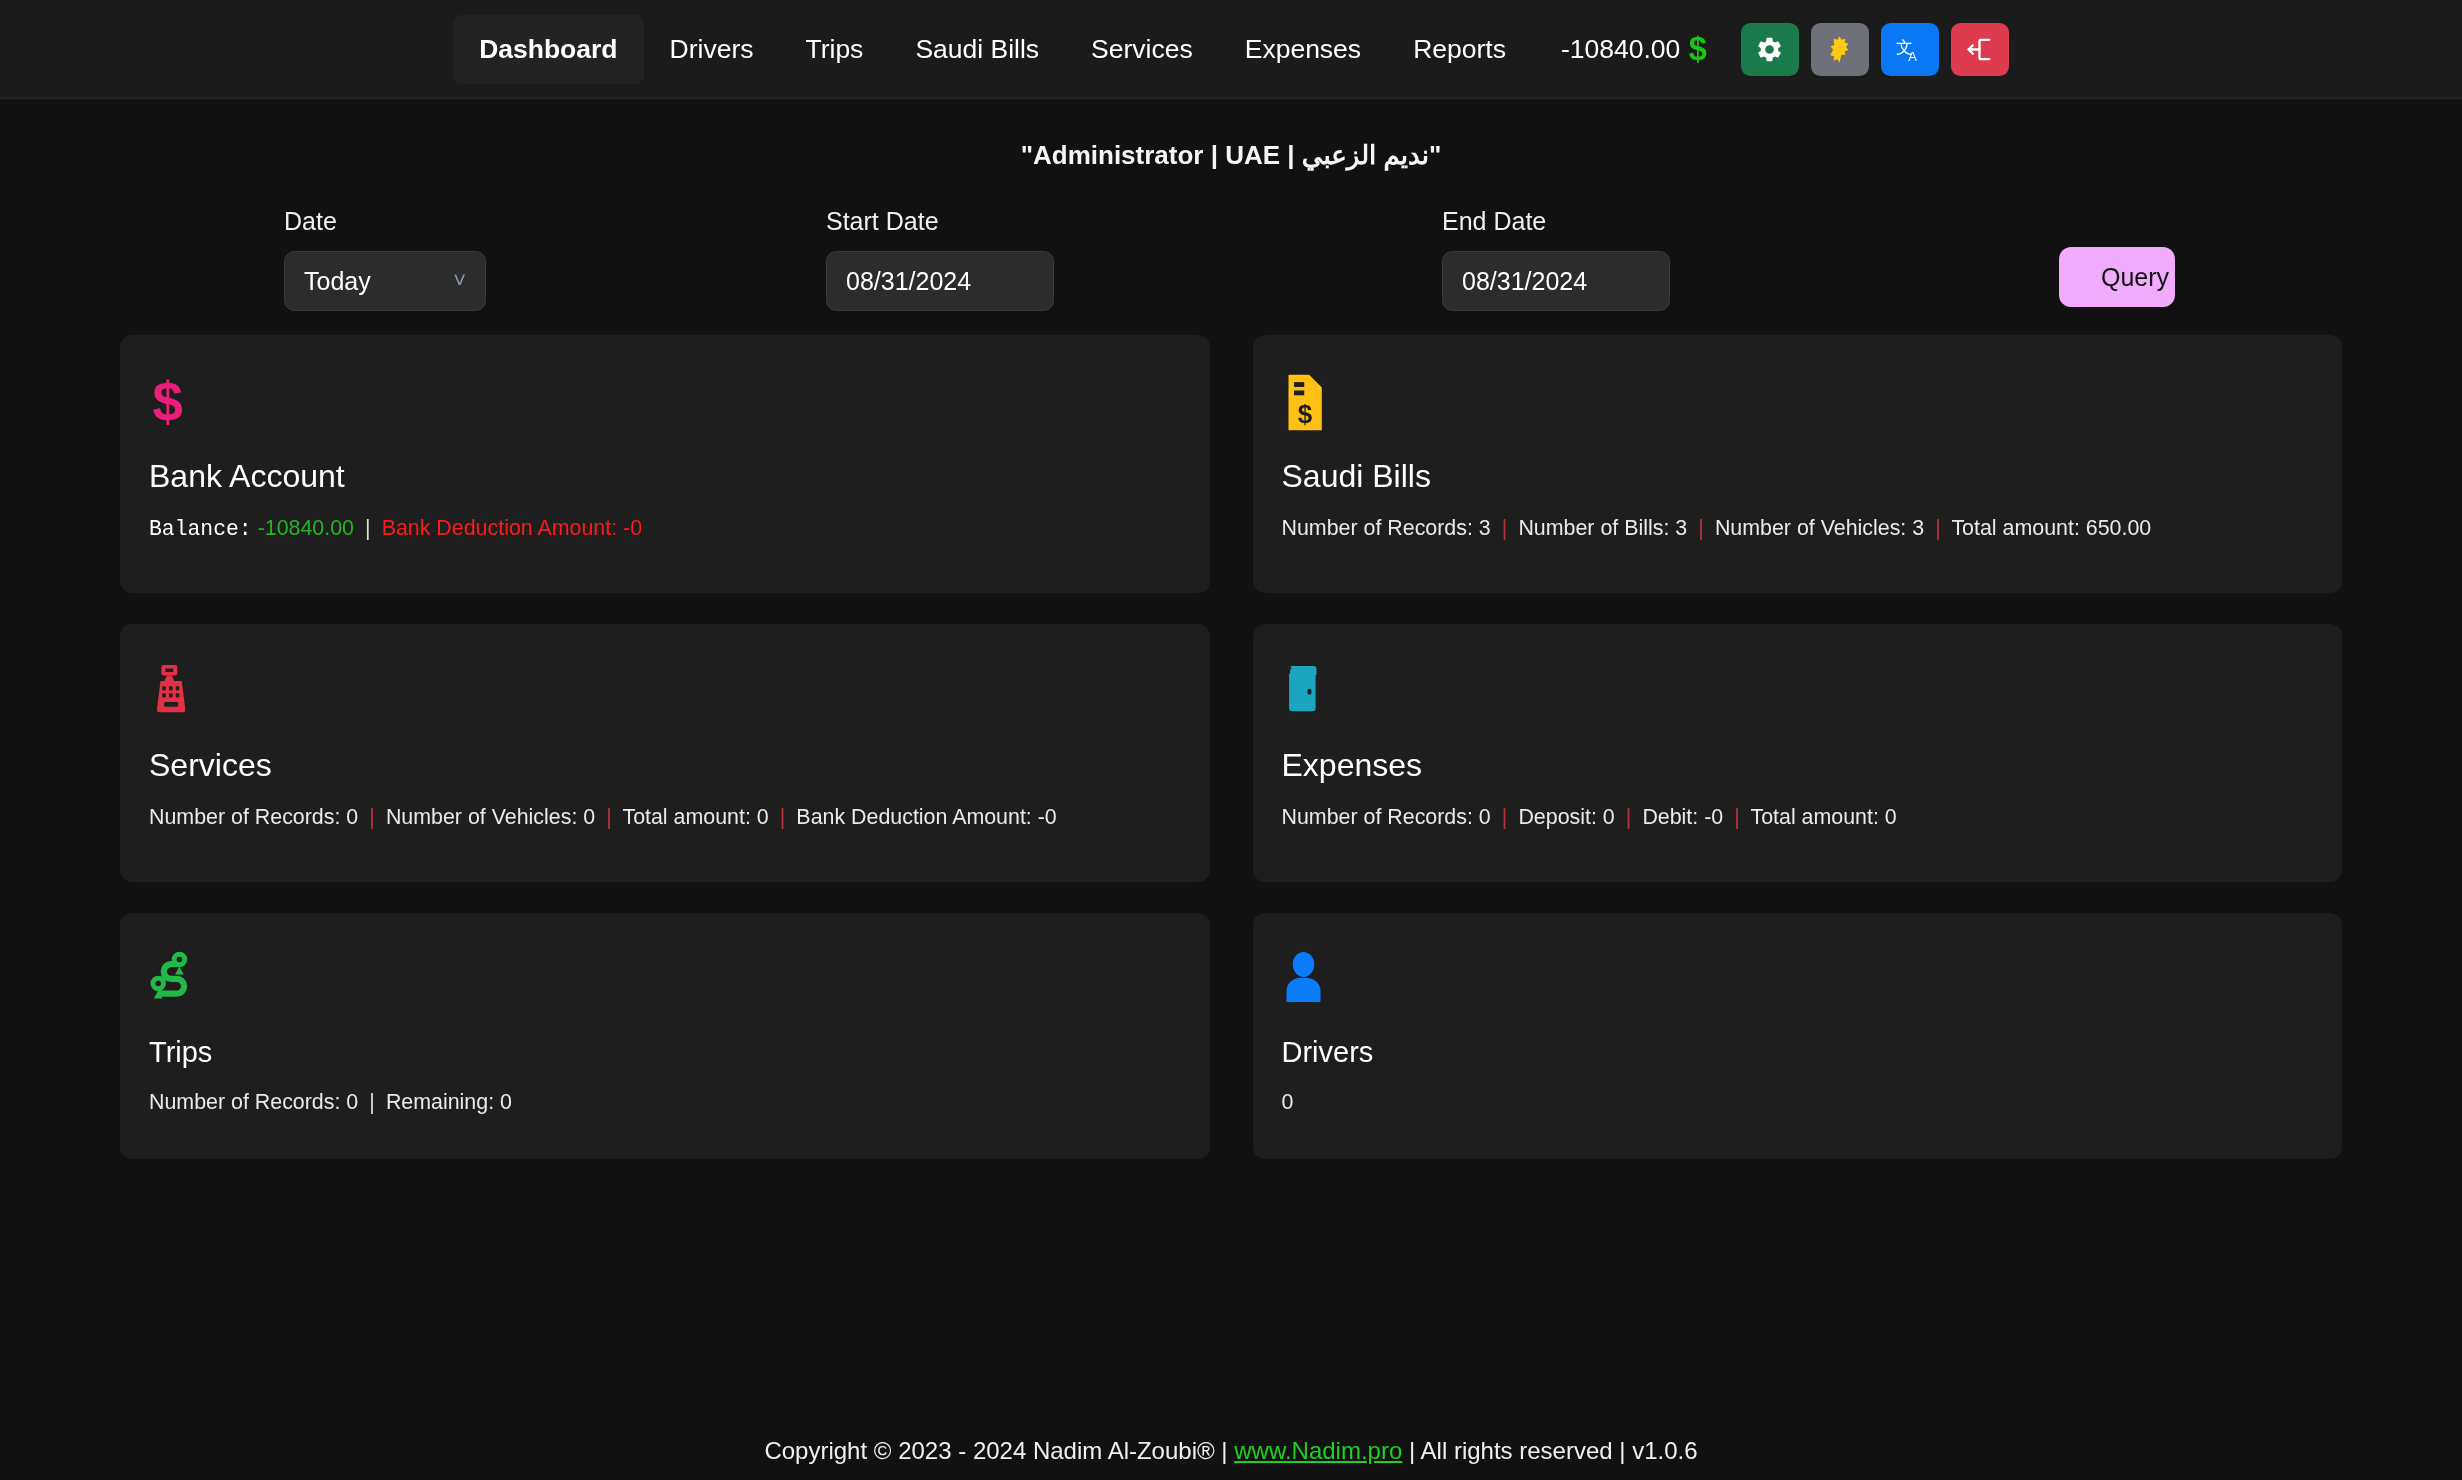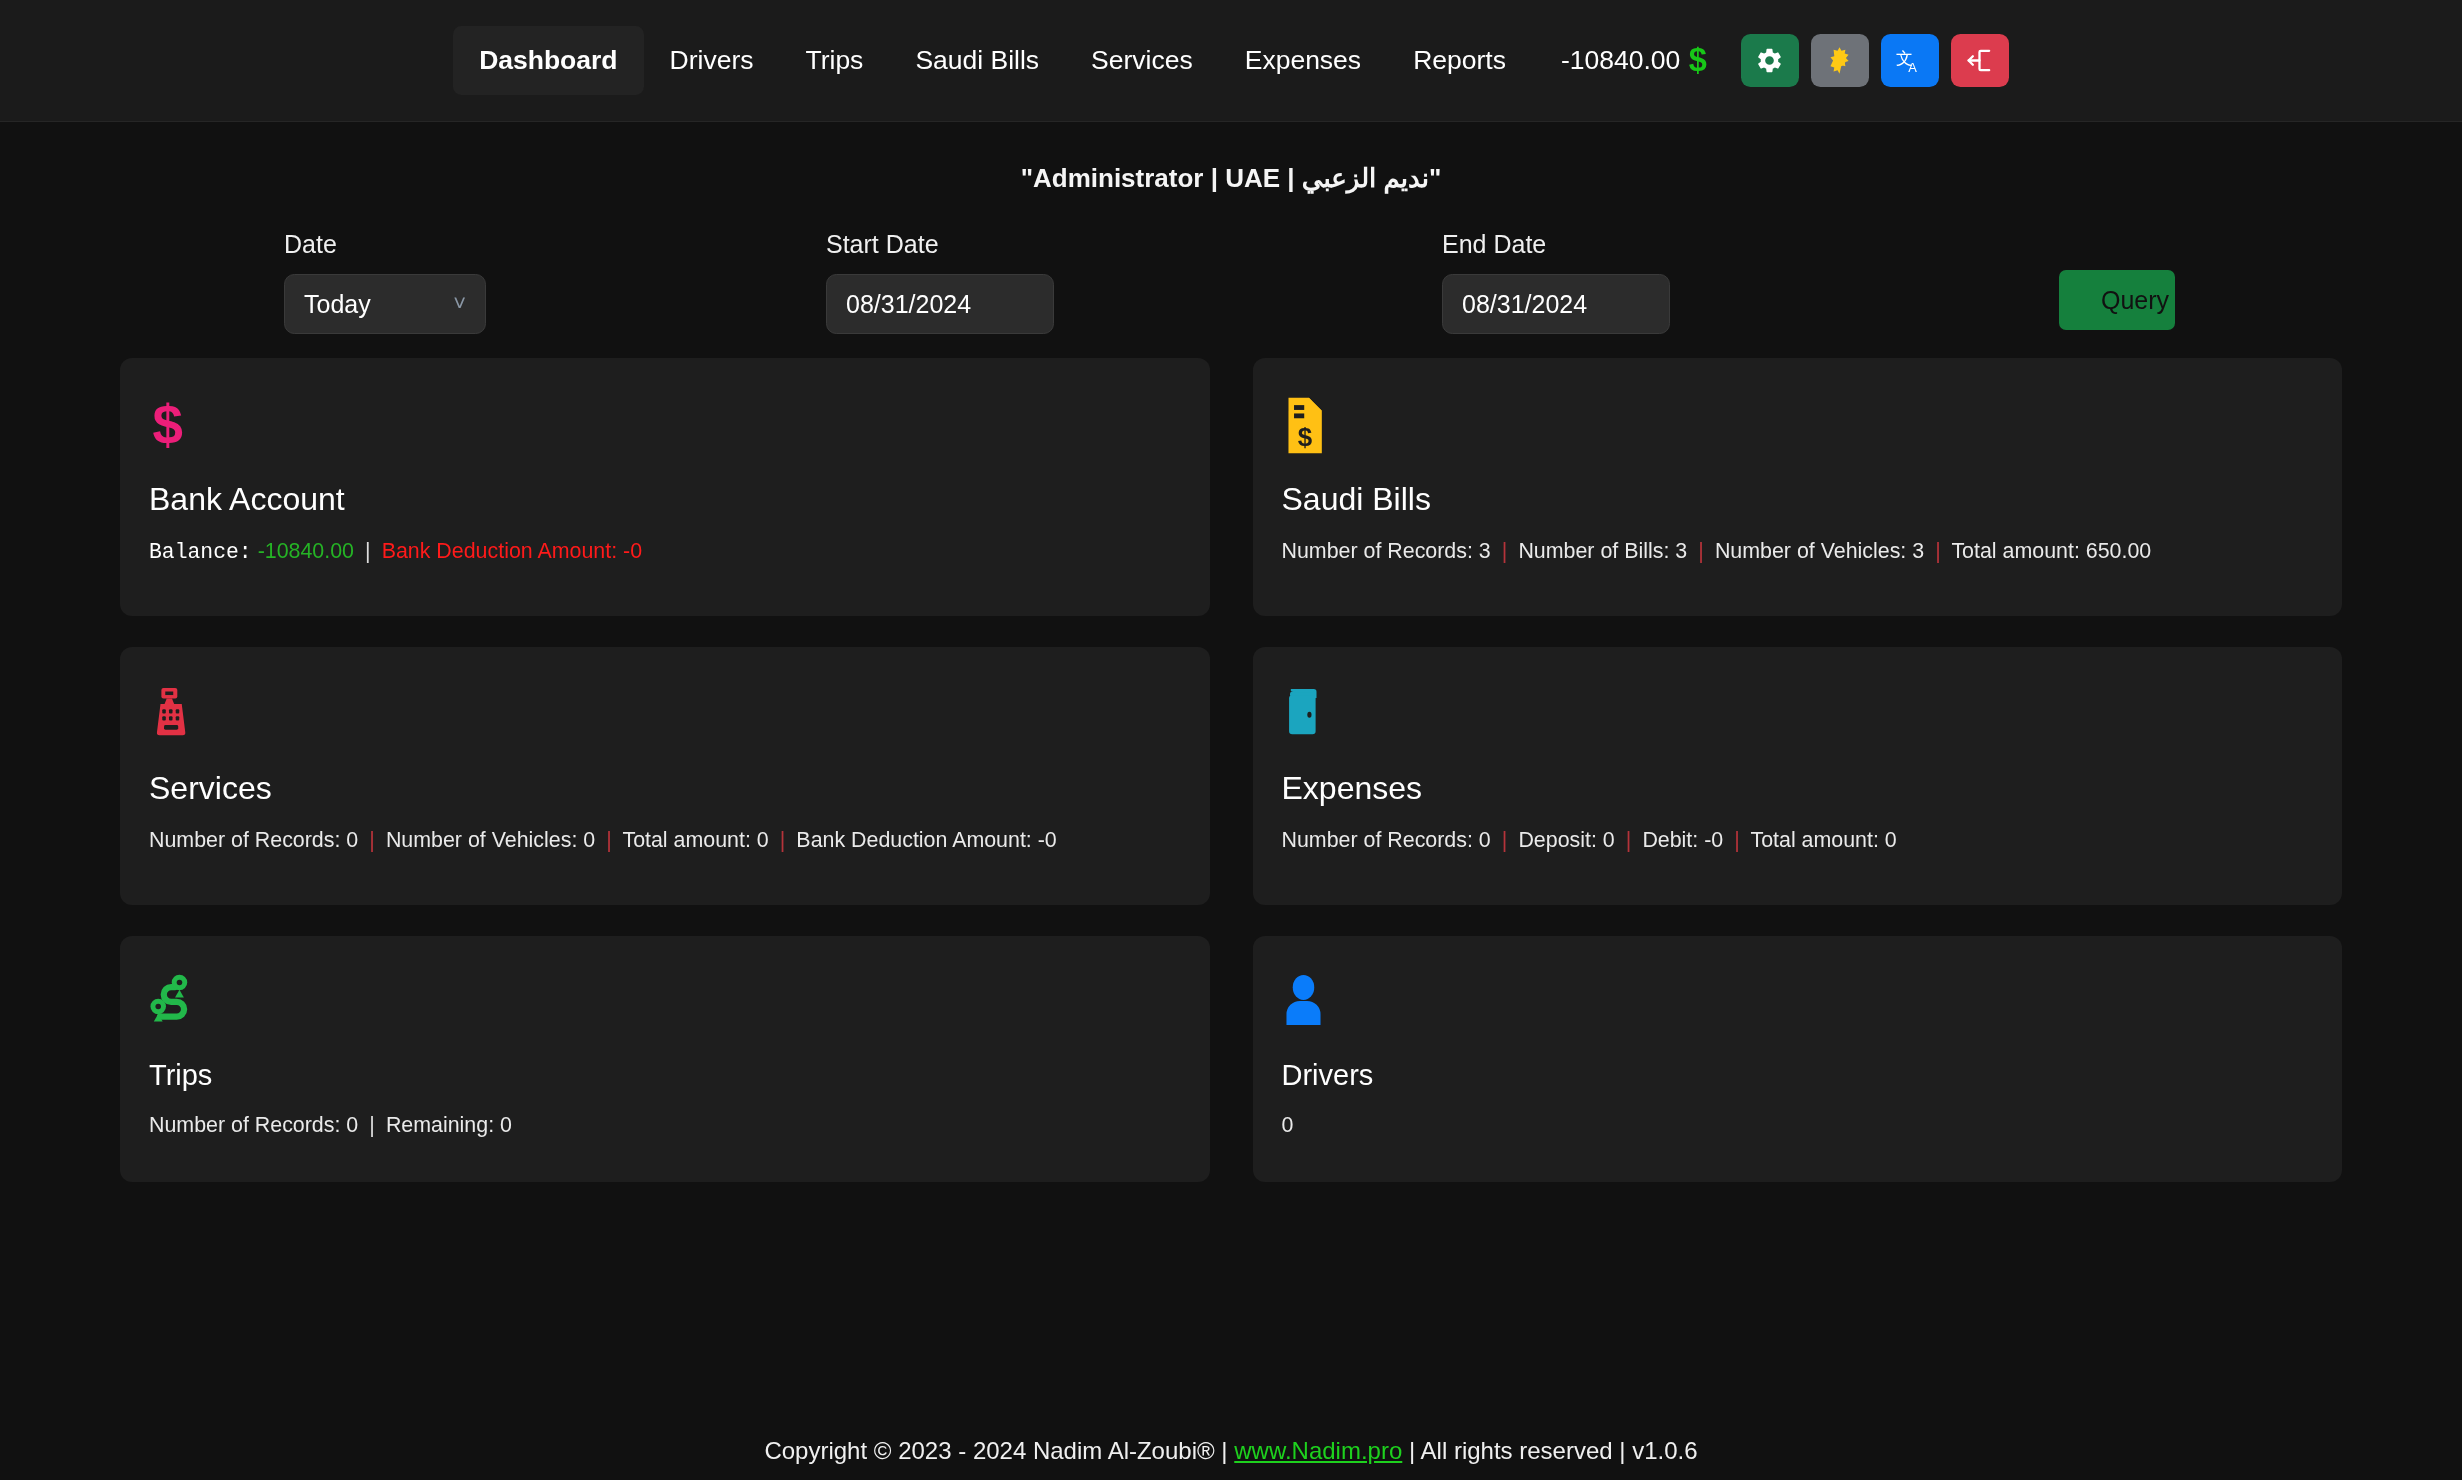--- a/index.html
+++ b/index.html
@@ -8,21 +8,21 @@
     width: 2462px;
     height: 1481px;
     background: #111111;
     font-family: "Liberation Sans", sans-serif;
     color: #f2f2f2;
     overflow: hidden;
   }
 
   
   .navbar {
-    height: 122px;
+    height: 99px;
     background: #1b1b1b;
     border-bottom: 1.7px solid #262626;
     display: flex;
     align-items: center;
     justify-content: center;
     gap: 0;
     position: relative;
   }
   .nav-inner {
     display: flex;
@@ -117,24 +117,24 @@
   .field-date  { left: 284px; top: 0; }
   .field-start { left: 826px; top: 0; }
   .field-end   { left: 1442px; top: 0; }
 
   .query-btn {
     position: absolute;
     left: 2059px;
     top: 40px;
     width: 116px;
     height: 60px;
-    background: #15803d;
+    background: #f0abfc;
     color: #111111;
     border: none;
-    border-radius: 7px;
+    border-radius: 12px;
     font-size: 25px;
     font-family: "Liberation Sans", sans-serif;
     cursor: pointer;
     padding-left: 36px;
   }
 
   
   .cards { padding: 0 120px; }
   .row { display: flex; gap: 43px; margin-bottom: 31px; }
   .card {

